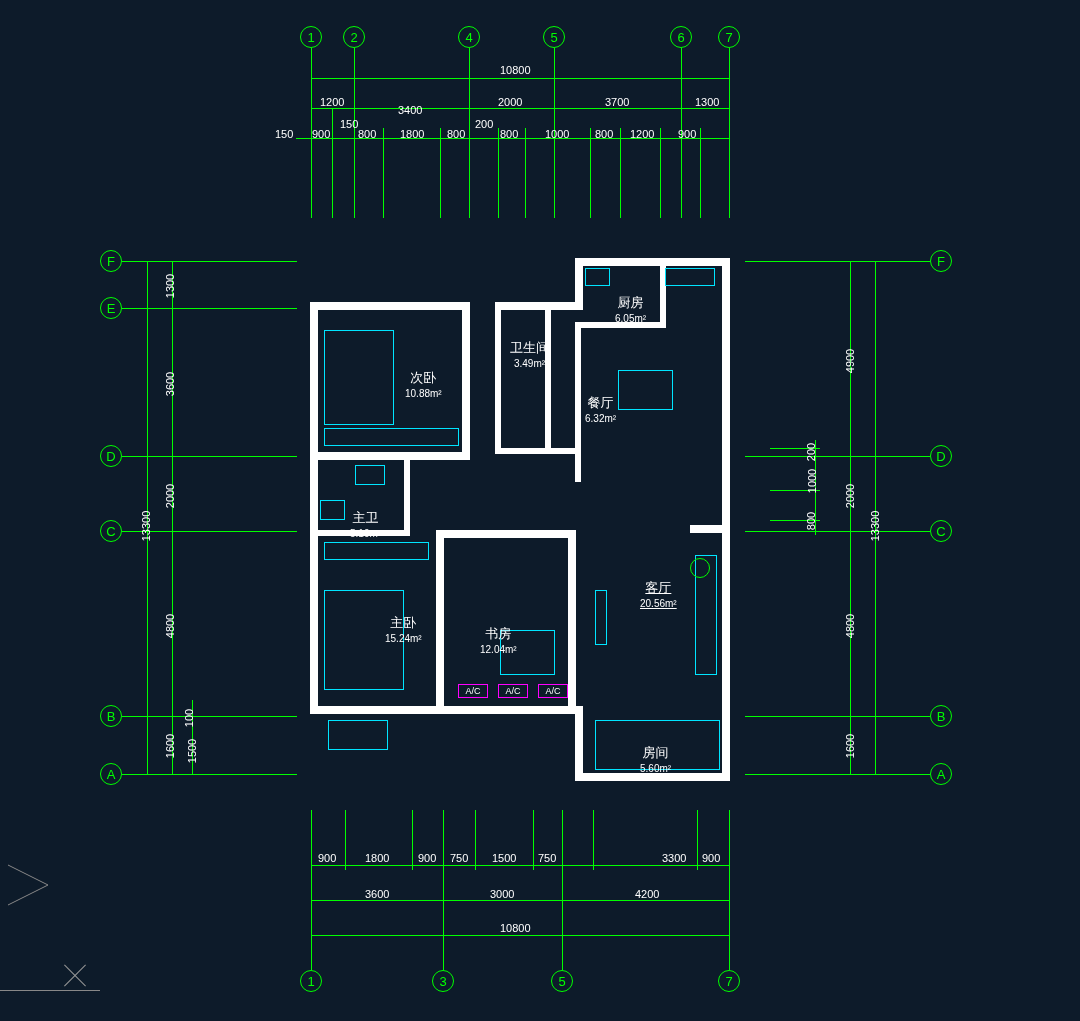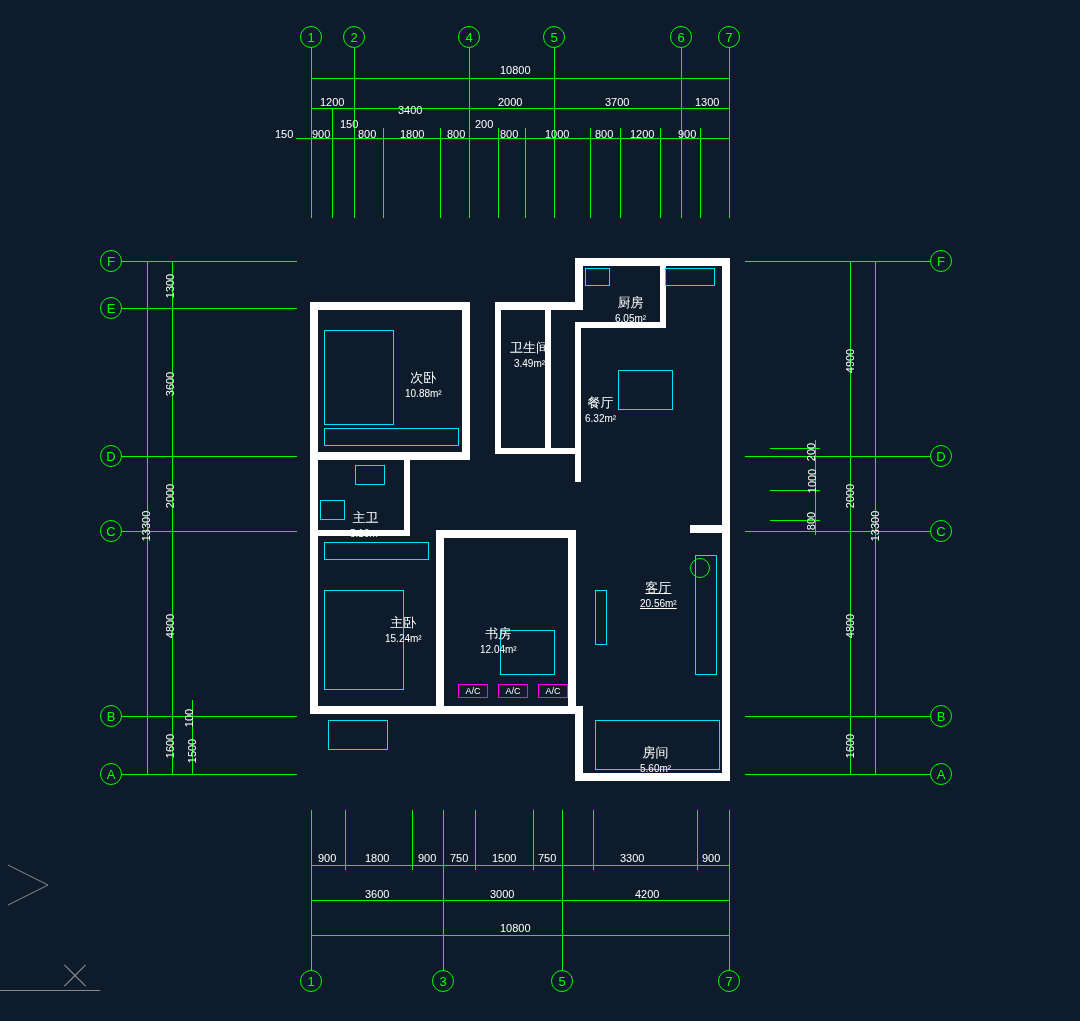--- a/index.html
+++ b/index.html
@@ -144,21 +144,21 @@
 <div class="dim" style="left:800px;top:475px;transform:rotate(-90deg)">1000</div>
 <div class="dim" style="left:802px;top:515px;transform:rotate(-90deg)">800</div>
 <div class="dim" style="left:860px;top:520px;transform:rotate(-90deg)">13300</div>
 
 <div class="dim" style="left:318px;top:852px">900</div>
 <div class="dim" style="left:365px;top:852px">1800</div>
 <div class="dim" style="left:418px;top:852px">900</div>
 <div class="dim" style="left:450px;top:852px">750</div>
 <div class="dim" style="left:492px;top:852px">1500</div>
 <div class="dim" style="left:538px;top:852px">750</div>
-<div class="dim" style="left:620px;top:852px">3300</div>
+<div class="dim" style="left:662px;top:852px">3300</div>
 <div class="dim" style="left:702px;top:852px">900</div>
 <div class="dim" style="left:365px;top:888px">3600</div>
 <div class="dim" style="left:490px;top:888px">3000</div>
 <div class="dim" style="left:635px;top:888px">4200</div>
 <div class="dim" style="left:500px;top:922px">10800</div>
 
 <div class="wall" style="left:310px;top:302px;width:8px;height:412px"></div>
 <div class="wall" style="left:310px;top:302px;width:160px;height:8px"></div>
 <div class="wall" style="left:495px;top:302px;width:80px;height:8px"></div>
 <div class="wall" style="left:575px;top:258px;width:8px;height:52px"></div>

